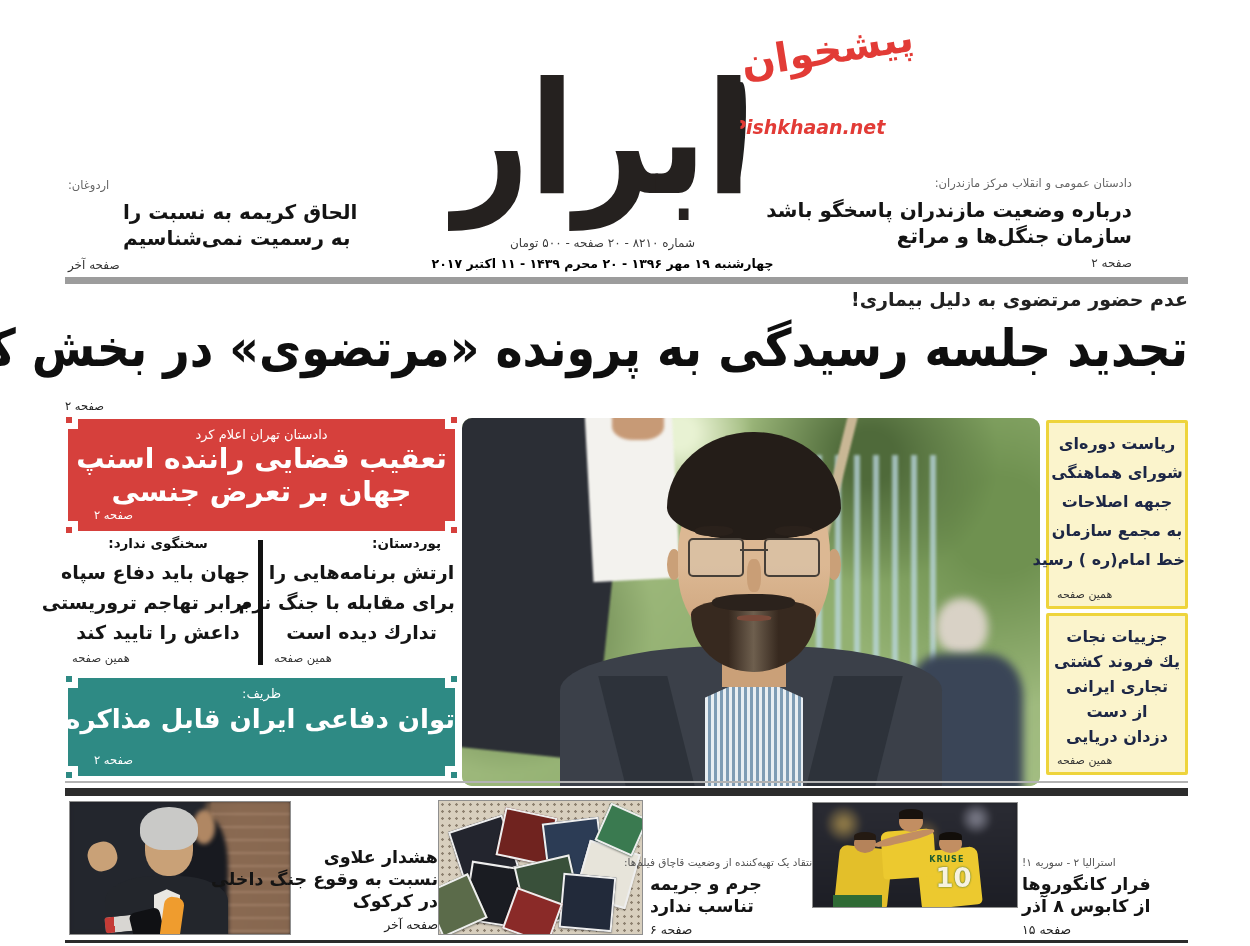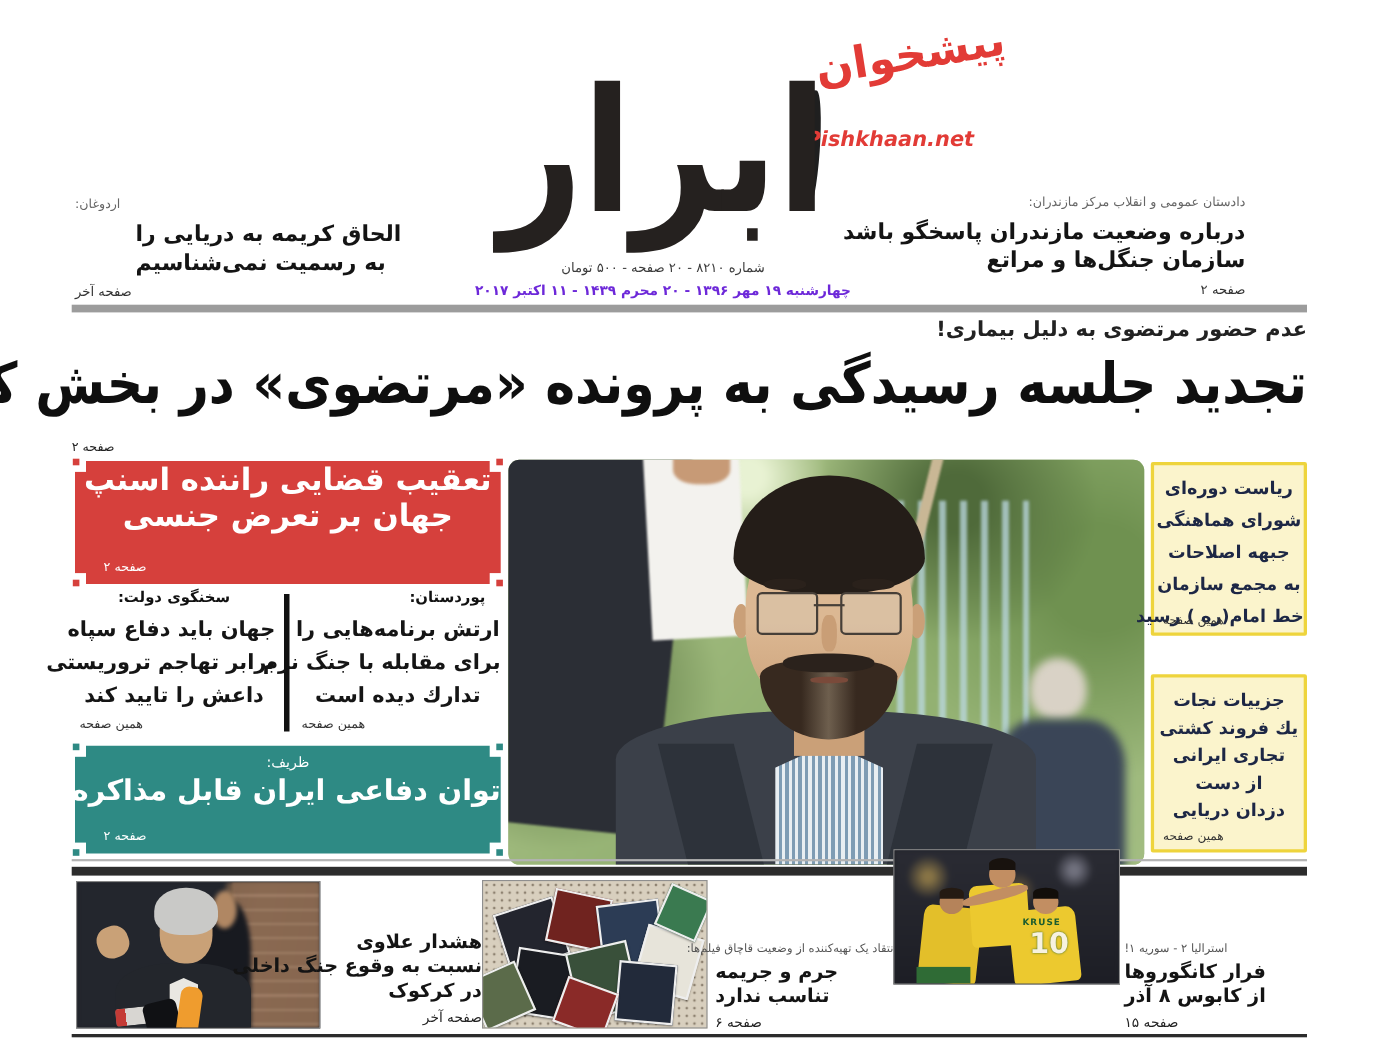--- a/index.html
+++ b/index.html
@@ -4,21 +4,21 @@
 <style>
   html,body{margin:0;padding:0;background:#fff;}
   body{width:1250px;height:946px;position:relative;overflow:hidden;
        font-family:"DejaVu Sans","Liberation Sans",sans-serif;direction:rtl;color:#1a1a1a;}
   .abs{position:absolute;}
   
   .abrar{left:430px;top:18px;width:345px;height:215px;text-align:center;
          font-size:132px;font-weight:bold;color:#25211f;line-height:205px;
          transform:scaleY(1.18);transform-origin:top center;letter-spacing:-4px;}
   .issue{left:400px;top:236px;width:405px;text-align:center;font-size:12px;color:#3c3c3c;}
-  .dateline{left:330px;top:256px;width:545px;text-align:center;font-size:12.5px;color:#6d28d9;font-weight:bold;}
+  .dateline{left:330px;top:256px;width:545px;text-align:center;font-size:12.5px;color:#000000;font-weight:bold;}
   .pishkhaan{left:718px;top:24px;width:200px;height:150px;direction:ltr;}
   .pk-stroke{position:absolute;left:12px;top:58px;width:15px;height:110px;background:#1f1f1f;
              border-radius:45%/50%;transform:rotate(4deg);}
   .pk-fa{position:absolute;left:36px;top:2px;width:160px;color:#e23b36;font-weight:bold;font-size:40px;
          transform:rotate(-9deg);text-align:center;direction:rtl;}
   .pk-url{position:absolute;left:14px;top:92px;color:#e23b36;font-weight:bold;font-size:19px;font-style:italic;}
   .hdr-right{left:900px;top:176px;width:232px;text-align:right;}
   .hdr-left{left:68px;top:178px;width:302px;text-align:left;}
   .kicker-sm{font-size:11.5px;color:#666;margin-bottom:7px;}
   .hdr-title{font-size:20px;font-weight:bold;color:#141414;line-height:26px;white-space:nowrap;}
@@ -49,21 +49,21 @@
   .col{top:535px;width:187px;text-align:center;}
   .col .ck{font-size:13.5px;font-weight:bold;color:#111;margin-bottom:6px;}
   .col .cl{font-size:19px;font-weight:bold;line-height:30px;white-space:nowrap;color:#151515;}
   .col .cp{font-size:11.5px;color:#333;text-align:left;margin-top:4px;padding-left:6px;}
   .col-right{left:268px;} .col-right .ck{text-align:right;padding-right:14px;}
   .col-left{left:66px;width:184px;}
   .col-div{left:258px;top:540px;width:5px;height:125px;background:#111;}
   
   .sbox{left:1046px;width:142px;background:#fbf4cc;border:3px solid #eed43c;border-radius:2px;
         box-sizing:border-box;text-align:center;}
-  .sbox1{top:420px;height:158px;} .sbox2{top:613px;height:162px;}
+  .sbox1{top:420px;height:189px;} .sbox2{top:613px;height:162px;}
   .sbox .sl{font-size:16px;font-weight:bold;color:#1d2745;line-height:29px;white-space:nowrap;}
   .sbox2 .sl{line-height:25px;}
   .sbox .sp{position:absolute;left:8px;bottom:5px;font-size:11px;color:#333;}
   .sbox1 .sl:first-child{margin-top:6px;} .sbox2 .sl:first-child{margin-top:8px;}
   
   .photo-main{left:462px;top:418px;width:578px;height:368px;border-radius:10px;overflow:hidden;background:#9cb87d;}
   .pm-bg{position:absolute;inset:-8px;filter:blur(3px);
     background:
       radial-gradient(circle at 12% 12%, rgba(255,255,255,.85) 4%, rgba(255,255,255,0) 16%),
       radial-gradient(circle at 38% 6%, rgba(240,248,220,.9) 3%, rgba(240,248,220,0) 14%),
@@ -133,21 +133,21 @@
   .d1{left:8%;top:16%;width:26%;height:38%;background:#23252e;transform:rotate(-18deg);}
   .d2{left:30%;top:8%;width:24%;height:34%;background:#70231f;transform:rotate(12deg);}
   .d3{left:52%;top:14%;width:26%;height:40%;background:#2c3c55;transform:rotate(-7deg);}
   .d4{left:70%;top:34%;width:24%;height:40%;background:#e7e4da;transform:rotate(16deg);}
   .d5{left:14%;top:48%;width:28%;height:42%;background:#1a1c22;transform:rotate(9deg);}
   .d6{left:40%;top:44%;width:26%;height:44%;background:#39503a;transform:rotate(-13deg);}
   .d7{left:60%;top:56%;width:24%;height:38%;background:#222a3a;transform:rotate(5deg);}
   .d8{left:-4%;top:60%;width:22%;height:34%;background:#5b6b4a;transform:rotate(-24deg);}
   .d9{left:34%;top:70%;width:22%;height:30%;background:#8a2a28;transform:rotate(20deg);}
   .d10{left:80%;top:6%;width:18%;height:28%;background:#3a7a50;transform:rotate(24deg);}
-  .ph-soccer{left:812px;top:772px;width:206px;height:123px;}
+  .ph-soccer{left:812px;top:802px;width:206px;height:106px;}
   .sc-bg{position:absolute;inset:0;filter:blur(2px);
     background:
       radial-gradient(circle at 15% 20%, rgba(230,190,90,.5) 2%, rgba(0,0,0,0) 10%),
       radial-gradient(circle at 80% 15%, rgba(220,220,240,.4) 2%, rgba(0,0,0,0) 9%),
       radial-gradient(circle at 55% 30%, rgba(200,160,80,.35) 2%, rgba(0,0,0,0) 12%),
       linear-gradient(#2a2b33,#1d1e25);}
   .sc-shirt{position:absolute;background:#ecc92f;border-radius:14% 14% 8% 8%;}
   .s1{left:34%;top:26%;width:26%;height:46%;transform:rotate(-4deg);}
   .s2{left:12%;top:42%;width:26%;height:58%;transform:rotate(6deg);background:#e3bf2a;}
   .s3{left:52%;top:44%;width:30%;height:56%;transform:rotate(-6deg);}
@@ -186,21 +186,21 @@
 
 <div class="abs hdr-right">
   <div class="kicker-sm">دادستان عمومی و انقلاب مرکز مازندران:</div>
   <div class="hdr-title">درباره وضعیت مازندران پاسخگو باشد</div>
   <div class="hdr-title">سازمان جنگل‌ها و مراتع</div>
   <div class="page-ref">صفحه ۲</div>
 </div>
 
 <div class="abs hdr-left">
   <div class="kicker-sm">اردوغان:</div>
-  <div class="hdr-title">الحاق کریمه به دریایی را</div>
+  <div class="hdr-title">الحاق کریمه به نسبت را</div>
   <div class="hdr-title">به رسمیت نمی‌شناسیم</div>
   <div class="page-ref">صفحه آخر</div>
 </div>
 
 <div class="abs gray-bar"></div>
 
 <div class="abs lead-kicker">عدم حضور مرتضوی به دلیل بیماری!</div>
 <div class="abs lead-headline">تجدید جلسه رسیدگی به پرونده «مرتضوی» در بخش کهریزک</div>
 <div class="abs lead-page">صفحه ۲</div>
 
@@ -210,35 +210,36 @@
     </div>
   <div class="orn tr">
       <i></i>
     </div>
   <div class="orn bl">
       <i></i>
     </div>
   <div class="orn br">
       <i></i>
     </div>
+  <div class="k">دادستان تهران اعلام کرد</div>
   <div class="h">تعقیب قضایی راننده اسنپ</div>
   <div class="h">جهان بر تعرض جنسی</div>
   <div class="p">صفحه ۲</div>
 </div>
 
 <div class="abs col col-right">
   <div class="ck">پوردستان:</div>
   <div class="cl">ارتش برنامه‌هایی را</div>
   <div class="cl">برای مقابله با جنگ نرم</div>
   <div class="cl">تدارك دیده است</div>
   <div class="cp">همین صفحه</div>
 </div>
 <div class="abs col-div"></div>
 <div class="abs col col-left">
-  <div class="ck">سخنگوی دولت:</div>
+  <div class="ck">سخنگوی ندارد:</div>
   <div class="cl">جهان باید دفاع سپاه</div>
   <div class="cl">برابر تهاجم تروریستی</div>
   <div class="cl">داعش را تایید کند</div>
   <div class="cp">همین صفحه</div>
 </div>
 
 <div class="abs cbox teal-box">
   <div class="orn tl">
       <i></i>
     </div>

